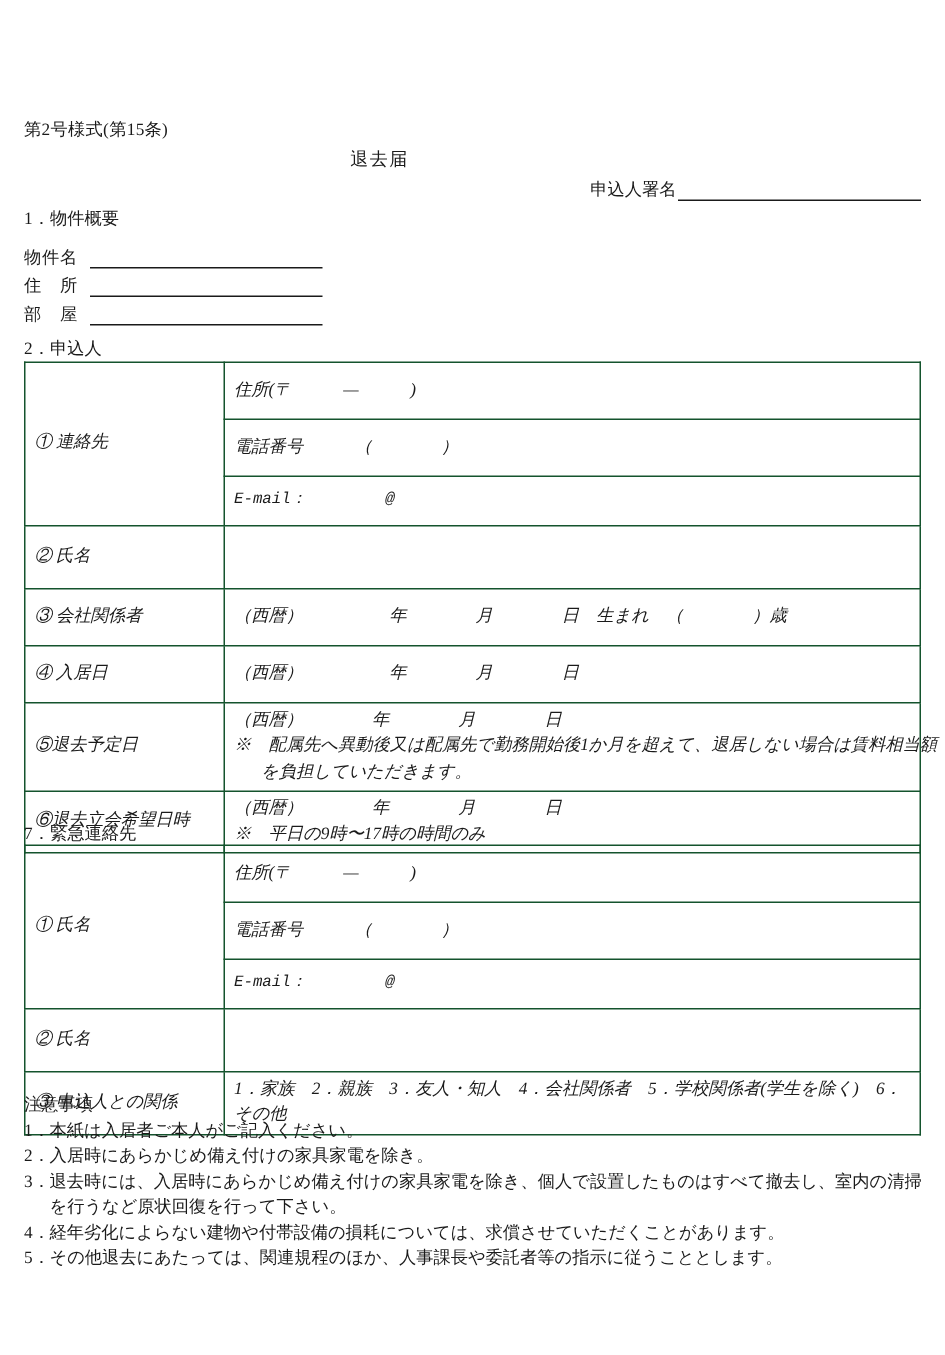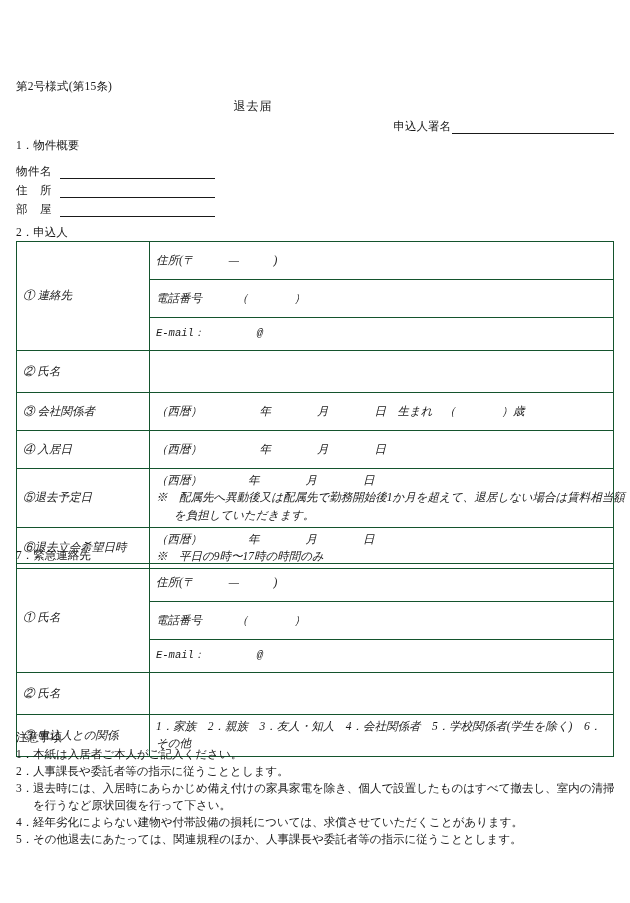--- a/index.html
+++ b/index.html
@@ -261,21 +261,21 @@
   </table>
 
   <div class="notes">
     <span class="notes-title">注意事項</span>
     <div class="note-item">
       <span class="note-num">1．</span>
       <span class="note-text">本紙は入居者ご本人がご記入ください。</span>
     </div>
     <div class="note-item">
       <span class="note-num">2．</span>
-      <span class="note-text">人事課長や委託者等の指示に従うこととします。</span>
+      <span class="note-text">入居時にあらかじめ備え付けの家具家電を除き。</span>
     </div>
     <div class="note-item">
       <span class="note-num">3．</span>
       <span class="note-text">退去時には、入居時にあらかじめ備え付けの家具家電を除き、個人で設置したものはすべて撤去し、室内の清掃を行うなど原状回復を行って下さい。</span>
     </div>
     <div class="note-item">
       <span class="note-num">4．</span>
       <span class="note-text">経年劣化によらない建物や付帯設備の損耗については、求償させていただくことがあります。</span>
     </div>
     <div class="note-item">

